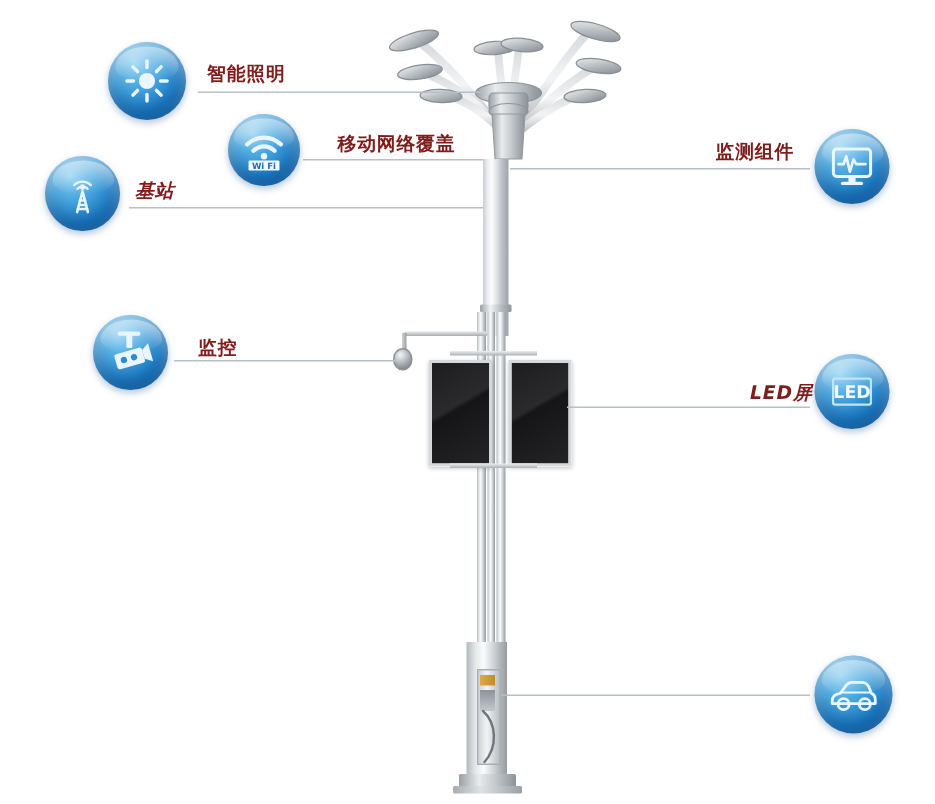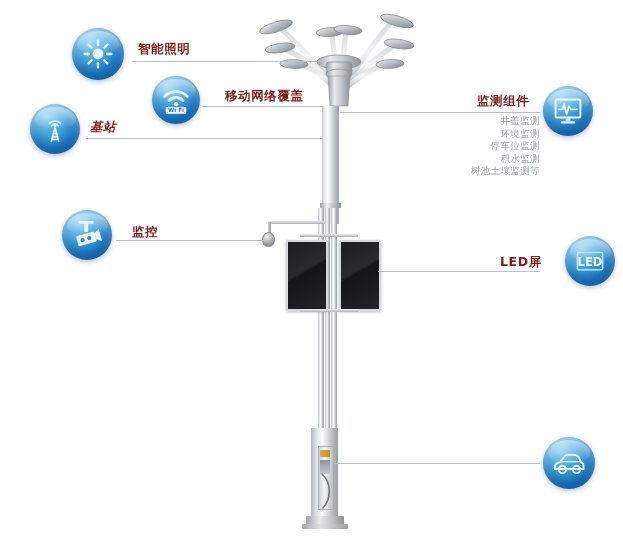--- a/index.html
+++ b/index.html
@@ -225,35 +225,28 @@
   <div class="ico" style="left:543px;top:86px;width:50px;height:50px;">
     <svg width="32" height="32" viewBox="0 0 32 32">
       <rect x="3.6" y="4.4" width="24.8" height="18.2" rx="2.2" fill="none" stroke="#eaf6ff" stroke-width="2"></rect>
       <path d="M7 14.4 L10.4 14.4 L12.2 9.2 L14.6 19.4 L17 11.2 L18.8 14.4 L25 14.4" fill="none" stroke="#eaf6ff" stroke-width="1.8" stroke-linejoin="round" stroke-linecap="round"></path>
       <rect x="13.6" y="23.2" width="4.8" height="3.4" fill="#eaf6ff"></rect>
       <rect x="8.6" y="26.2" width="14.8" height="2.2" rx="1.1" fill="#eaf6ff"></rect>
     </svg>
   </div>
   <div class="lbl" style="left:477px;top:93px;">监测组件</div>
   <div class="ln" style="left:340px;top:112px;width:200px;"></div>
-  <div style="position:absolute;left:440px;top:115px;width:100px;text-align:right;line-height:12.6px;">
-    <div class="sub" style="position:static;">井盖监测</div>
-    <div class="sub" style="position:static;">环境监测</div>
-    <div class="sub" style="position:static;">停车位监测</div>
-    <div class="sub" style="position:static;">积水监测</div>
-    <div class="sub" style="position:static;">树池土壤监测等</div>
-  </div>
-
-  <div class="ico" style="left:565px;top:236px;width:50px;height:50px;">
+
+  <div class="ico" style="left:543px;top:236px;width:50px;height:50px;">
     <svg width="34" height="34" viewBox="0 0 34 34">
       <rect x="4.4" y="8.4" width="25.2" height="17.4" rx="1.4" fill="none" stroke="#bfe4fb" stroke-width="1.5"></rect>
       <text x="17" y="21.6" font-size="11.6" font-weight="bold" fill="#f2f9ff" text-anchor="middle" font-family="'DejaVu Sans',sans-serif">LED</text>
     </svg>
   </div>
-  <div class="lbl" style="left:500px;top:254px;">LED屏</div>
+  <div class="lbl" style="left:500px;top:254px;font-style:italic;">LED屏</div>
   <div class="ln" style="left:378px;top:271px;width:162px;"></div>
 
   <div class="ico" style="left:543px;top:437px;width:52px;height:52px;">
     <svg width="34" height="34" viewBox="0 0 36 30">
       <path d="M3 19.6 C 3 15.8, 5.4 14.6, 8.6 14.2 L13 8.4 C 14 7, 15.6 6.4, 17.4 6.4 L23.6 6.4 C 26.4 6.4, 28 7.8, 29 10 L30.6 14.2 C 32.6 14.8, 33.4 16.2, 33.4 19 L33.4 21.4 L3 21.4 Z" fill="none" stroke="#eaf6ff" stroke-width="2" stroke-linejoin="round"></path>
       <circle cx="11" cy="21.8" r="3.9" fill="none" stroke="#eaf6ff" stroke-width="2"></circle>
       <circle cx="26" cy="21.8" r="3.9" fill="none" stroke="#eaf6ff" stroke-width="2"></circle>
       <path d="M8.4 13.6 L30 13.6" stroke="#eaf6ff" stroke-width="1.4"></path>
     </svg>
   </div>

